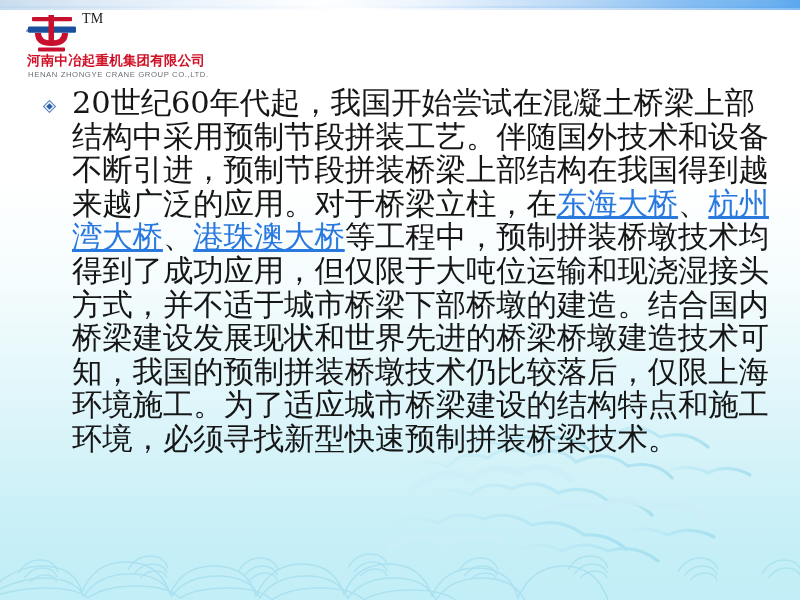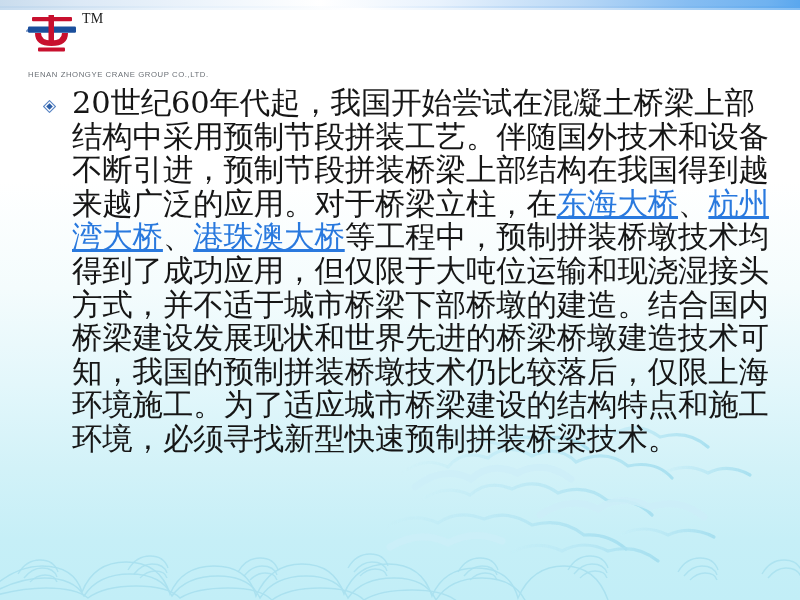--- a/index.html
+++ b/index.html
@@ -219,20 +219,21 @@
       <rect x="6" y="3" width="40" height="4.2" rx="1" fill="#c8102e"></rect>
       <rect x="2" y="12.5" width="48" height="6.2" rx="1.2" fill="#1b4f9c"></rect>
       <rect x="22.5" y="1" width="5.5" height="30" fill="#c8102e"></rect>
       <path d="M9 19 q0 13 16.5 13 q16.5 0 16.5 -13 l-6 0 q0 7.5 -10.5 7.5 q-10.5 0 -10.5 -7.5 z" fill="#c8102e"></path>
       <rect x="12" y="33.4" width="27" height="4" rx="1" fill="#c8102e"></rect>
       <path d="M3 13.6 l9 0 l-4 4.2 l-9 0 z" fill="#1b4f9c" opacity=".65"></path>
       <path d="M40 13.6 l9 0 l-4 4.2 l-9 0 z" fill="#1b4f9c" opacity=".65"></path>
     </svg>
 
     <div id="logo-tm">TM</div>
+    <div id="logo-cn">河南中冶起重机集团有限公司</div>
     <div id="logo-en">HENAN ZHONGYE CRANE GROUP CO.,LTD.</div>
   </div>
 
   <div id="body-block">
 
     <svg id="bullet-icon" viewBox="0 0 13 13">
       <path d="M6.5 0.6 L12.4 6.5 L6.5 12.4 L0.6 6.5 Z" fill="none" stroke="#5b86c4" stroke-width="1.1"></path>
       <path d="M6.5 3.2 L9.8 6.5 L6.5 9.8 L3.2 6.5 Z" fill="#2b5ea8"></path>
     </svg>
 

